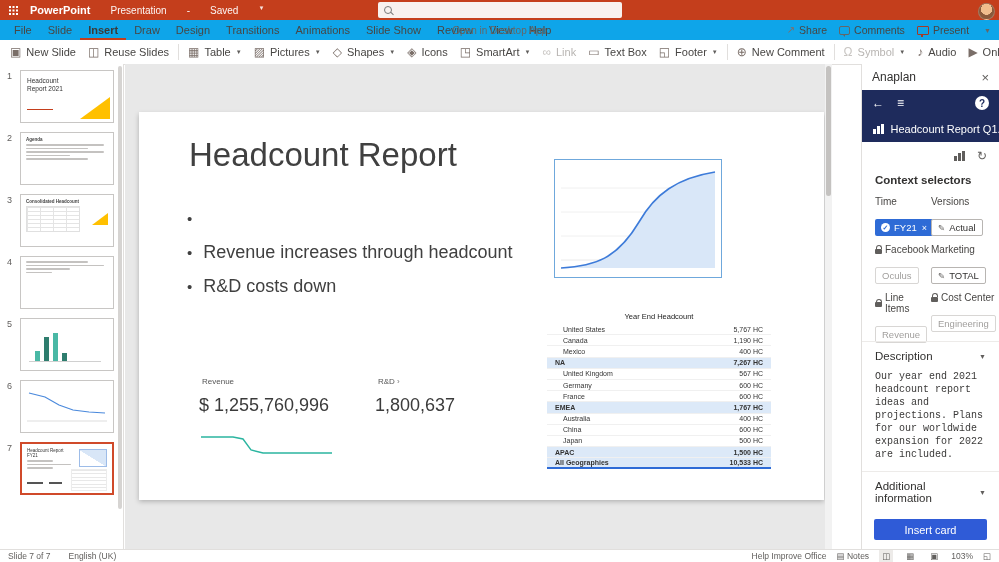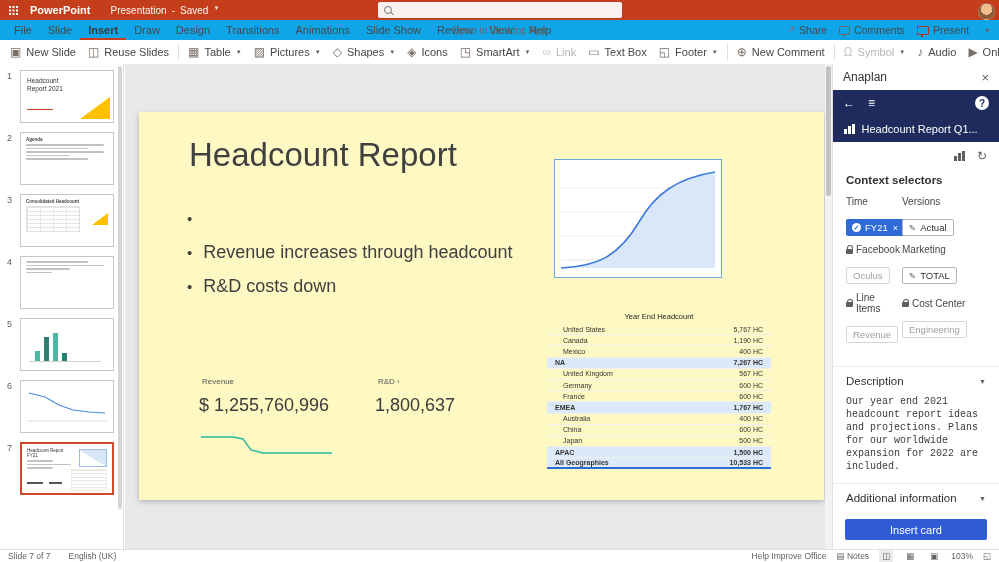--- a/index.html
+++ b/index.html
@@ -8,21 +8,21 @@
 
   
   .titlebar{position:absolute;top:0;left:0;right:0;height:20px;background:#C43E1C;
             display:flex;align-items:center;color:#fff;}
   .waffle{width:26px;height:20px;display:flex;align-items:center;justify-content:center;cursor:pointer;}
   .waffle-dots{width:9px;height:9px;position:relative;}
   .waffle-dots::before{content:'';position:absolute;left:0;top:0;width:2px;height:2px;background:#fff;
      box-shadow:3.5px 0 0 #fff,7px 0 0 #fff,0 3.5px 0 #fff,3.5px 3.5px 0 #fff,7px 3.5px 0 #fff,
                 0 7px 0 #fff,3.5px 7px 0 #fff,7px 7px 0 #fff;}
   .app-name{font-size:11px;font-weight:700;margin-left:4px;}
-  .doc-meta{display:flex;gap:5px;margin-left:20px;font-size:10px;opacity:.95;}
+  .doc-meta{display:flex;gap:20px;margin-left:20px;font-size:10px;opacity:.95;}
   .doc-chevron{font-size:6px;opacity:.9;}
   .search-box{position:absolute;left:378px;top:2px;width:244px;height:16px;background:#F8F1EF;
               border-radius:2px;display:flex;align-items:center;padding:0 6px;gap:6px;box-sizing:border-box;}
   .search-glyph{width:6px;height:6px;border:1.2px solid #7a7a7a;border-radius:50%;position:relative;flex:none;}
   .search-glyph::after{content:'';position:absolute;width:4px;height:1.2px;background:#7a7a7a;
               transform:rotate(45deg);left:5px;top:6px;}
   .search-input{border:none;outline:none;background:transparent;font-size:10px;color:#555;flex:1;
               font-family:"Liberation Sans",sans-serif;}
   .avatar{position:absolute;right:4px;top:2.5px;width:15px;height:15px;border-radius:50%;cursor:pointer;
           background:radial-gradient(circle at 50% 35%,#f0bd8d 0 45%,#8a5a3b 46% 100%);border:1px solid #fff3;}
@@ -94,21 +94,21 @@
   .t7-table{position:absolute;right:5px;top:25px;width:34px;height:20px;border:1px solid #ECECEC;
      background-image:repeating-linear-gradient(#e8e8e8 0 1px,transparent 1px 3.4px);}
   .t7-kpi{position:absolute;bottom:9px;height:2.5px;background:#555;}
   .t7-kpi.k1{left:5px;width:16px;}
   .t7-kpi.k2{left:27px;width:13px;}
 
   
   .canvas{position:absolute;top:64px;left:125px;right:167px;bottom:13px;background:#E8E8E8;}
   .canvas-scroll{position:absolute;right:0;top:0;bottom:0;width:7px;background:#F2F2F2;}
   .canvas-scroll .bar{position:absolute;top:2px;left:1px;width:5px;height:130px;background:#C4C2C0;border-radius:3px;}
-  .slide{position:absolute;left:14px;top:48px;width:685px;height:388px;background:#fef9c3;
+  .slide{position:absolute;left:14px;top:48px;width:685px;height:388px;background:#ffffff;
          box-shadow:0 1.5px 5px rgba(0,0,0,.25);}
   .slide-title{position:absolute;left:50px;top:24px;font-size:33px;font-weight:400;color:#404040;cursor:text;}
   .slide-bullets{position:absolute;left:48px;top:96px;font-size:18px;color:#404040;cursor:text;}
   .bullet{display:flex;align-items:flex-start;gap:11px;margin-bottom:13px;line-height:21px;}
   .bullet-dot{font-size:15px;line-height:21px;}
   .card-chart{position:absolute;left:415px;top:47px;width:168px;height:119px;border:1px solid #6FA8DC;
          background:#fff;box-sizing:border-box;cursor:pointer;}
   .slide-table{position:absolute;left:408px;top:197px;width:224px;font-size:7px;color:#333;cursor:pointer;}
   .slide-table-title{text-align:center;font-size:7.5px;padding:3px 0;color:#222;}
   .srow{display:flex;justify-content:space-between;align-items:center;height:11.2px;
@@ -117,41 +117,41 @@
   .srow.total{background:#DCE9F8;padding-left:8px;font-weight:700;border-bottom:2px solid #2E6BD6;}
   .kpi-block{position:absolute;cursor:pointer;}
   .rev-block{left:60px;top:265px;}
   .rd-block{left:236px;top:265px;}
   .kpi-label{font-size:8px;color:#555;margin-left:3px;display:flex;align-items:center;gap:2px;}
   .kpi-chevron{font-size:8px;color:#777;}
   .kpi-value{font-size:18px;color:#3b3b3b;margin-top:9px;white-space:nowrap;}
   .rev-chart{margin-top:14px;display:block;}
 
   
-  .panel{position:absolute;top:64px;right:0;width:167px;bottom:13px;background:#fff;
+  .panel{position:absolute;top:64px;right:0;width:138px;bottom:13px;background:#fff;
          border-left:1px solid #E1DFDD;box-sizing:border-box;}
   .panel-head{height:26px;display:flex;align-items:center;justify-content:space-between;
          padding:0 10px;font-size:12px;color:#323130;}
   .panel-close{font-size:13px;color:#605E5C;cursor:pointer;line-height:1;}
   .panel-dark{background:#1E2B5C;height:52px;color:#fff;}
   .pd-row1{height:26px;display:flex;align-items:center;padding:0 10px;gap:13px;}
   .pd-icon{font-size:12px;cursor:pointer;line-height:1;}
   .pd-help{margin-left:auto;width:14px;height:14px;border-radius:50%;background:#fff;color:#1E2B5C;
            font-size:10px;font-weight:700;display:flex;align-items:center;justify-content:center;cursor:pointer;}
   .pd-row2{height:26px;display:flex;align-items:center;padding:0 11px;gap:7px;font-size:11px;white-space:nowrap;overflow:hidden;}
   .bars-icon{display:inline-flex;align-items:flex-end;gap:1.5px;height:10px;flex:none;}
   .bars-icon i{width:2.5px;background:#fff;display:block;}
   .bars-icon i:nth-child(1){height:5px;}
   .bars-icon i:nth-child(2){height:8px;}
   .bars-icon i:nth-child(3){height:10px;}
   .bars-icon.gray i{background:#605E5C;}
   .panel-tools{display:flex;justify-content:flex-end;align-items:center;gap:12px;padding:8px 12px 0;color:#605E5C;}
   .tool-icon{font-size:12px;cursor:pointer;line-height:1;}
   .context-title{padding:12px 13px 2px;font-size:11.5px;font-weight:600;color:#323130;}
-  .sel-row{display:flex;padding:0 13px;align-items:center;}
+  .sel-row{display:flex;padding:0 13px;}
   .sel-col{width:56px;flex:none;}
   .sel-col2{flex:1;}
   .sel-label{display:flex;align-items:center;gap:3px;font-size:10px;color:#484644;margin:8px 0 4px;}
   .chip{display:inline-flex;align-items:center;gap:4px;height:17px;padding:0 6px;border-radius:2px;
         font-size:9.5px;box-sizing:border-box;cursor:pointer;white-space:nowrap;margin-top:8px;}
   .chip.blue{background:#2E6BD6;color:#fff;}
   .check-circle{width:9px;height:9px;border-radius:50%;background:#fff;color:#2E6BD6;font-size:7px;
         font-weight:700;display:flex;align-items:center;justify-content:center;flex:none;}
   .chip-x{font-size:9px;margin-left:1px;}
   .chip.outline{border:1px solid #B8B5B2;color:#323130;background:#fff;}

